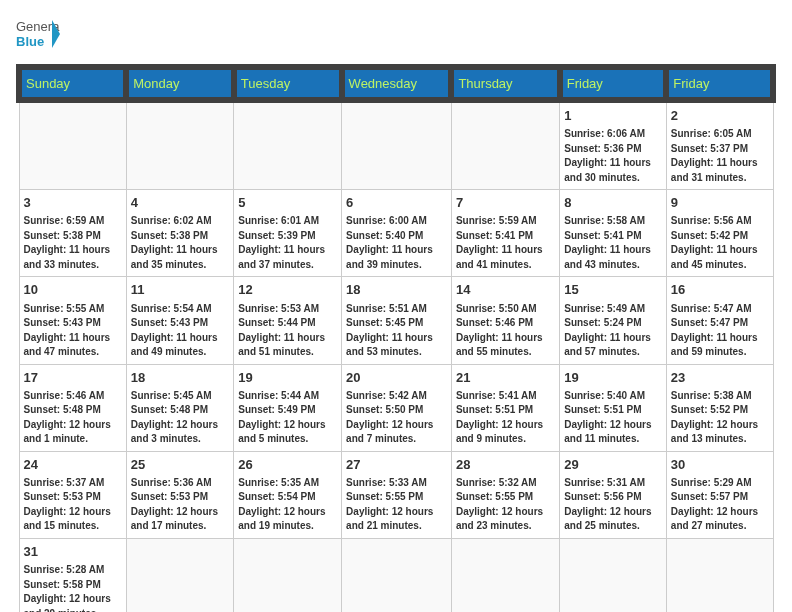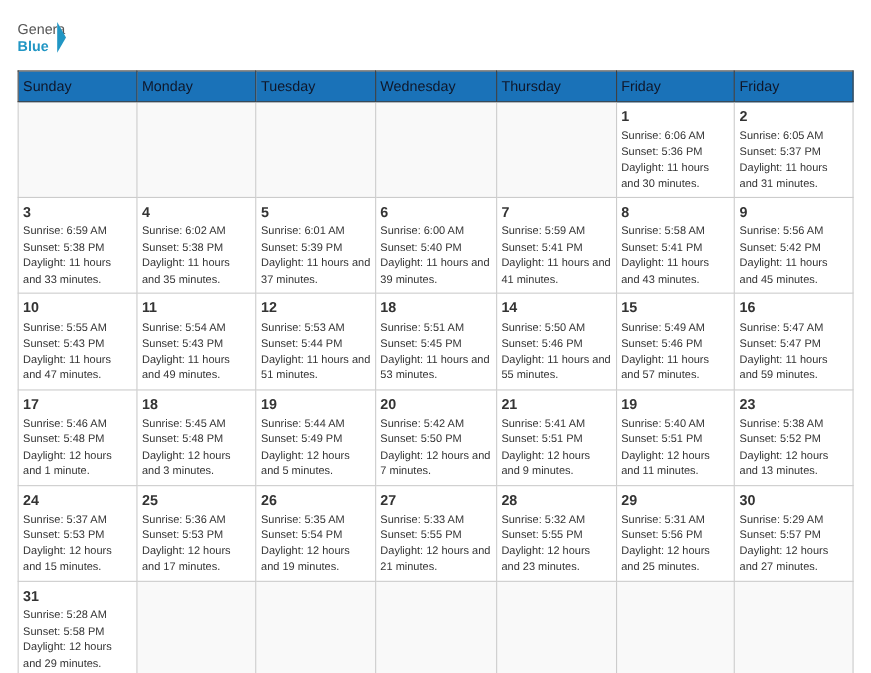--- a/index.html
+++ b/index.html
@@ -33,26 +33,26 @@
       font-size: 15px;
       color: #555;
     }
     table {
       width: 100%;
       border-collapse: collapse;
       font-size: 11px;
     }
     thead tr th {
       background-color: #1a72b8;
-      color: #0f172a;
+      color: #bef264;
       padding: 6px 4px;
       text-align: left;
       font-size: 13px;
       font-weight: normal;
-      border: 1px solid #404040;
+      border: 6px solid #404040;
     }
     tbody tr td {
       border: 1px solid #ccc;
       vertical-align: top;
       padding: 4px;
       height: 70px;
       width: 113px;
       color: #333;
       line-height: 1.4;
     }
@@ -62,20 +62,21 @@
     .day-number {
       font-weight: bold;
       font-size: 13px;
       display: block;
       margin-bottom: 2px;
     }
     .day-info {
       font-size: 10px;
       color: #333;
       line-height: 1.45;
+      font-weight: bold;
     }
   </style>
 </head>
 <body>
 
 <div class="header">
   <div class="logo">
   <div style="display:flex;align-items:center;gap:2px">
     <svg width="44" height="36" viewBox="0 0 44 36">
       <text x="0" y="15" font-size="13" font-family="Arial" font-weight="normal" fill="#555">General</text>
@@ -207,21 +208,21 @@
         <td>
           <span class="day-number">14</span>
           <div class="day-info">Sunrise: 5:50 AM
 Sunset: 5:46 PM
 Daylight: 11 hours
 and 55 minutes.</div>
         </td>
         <td>
           <span class="day-number">15</span>
           <div class="day-info">Sunrise: 5:49 AM
-Sunset: 5:46 PM
+Sunset: 5:24 PM
 Daylight: 11 hours
 and 57 minutes.</div>
         </td>
         <td>
           <span class="day-number">16</span>
           <div class="day-info">Sunrise: 5:47 AM
 Sunset: 5:47 PM
 Daylight: 11 hours
 and 59 minutes.</div>
         </td>

